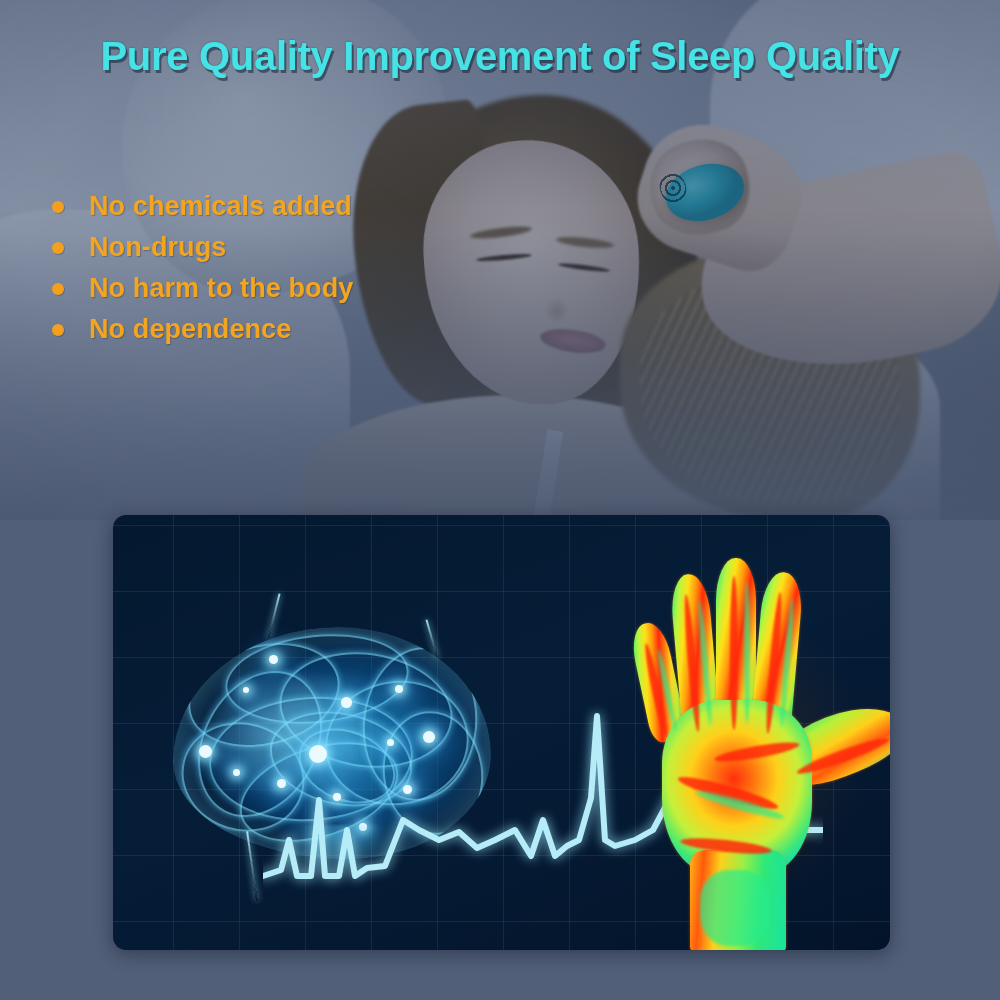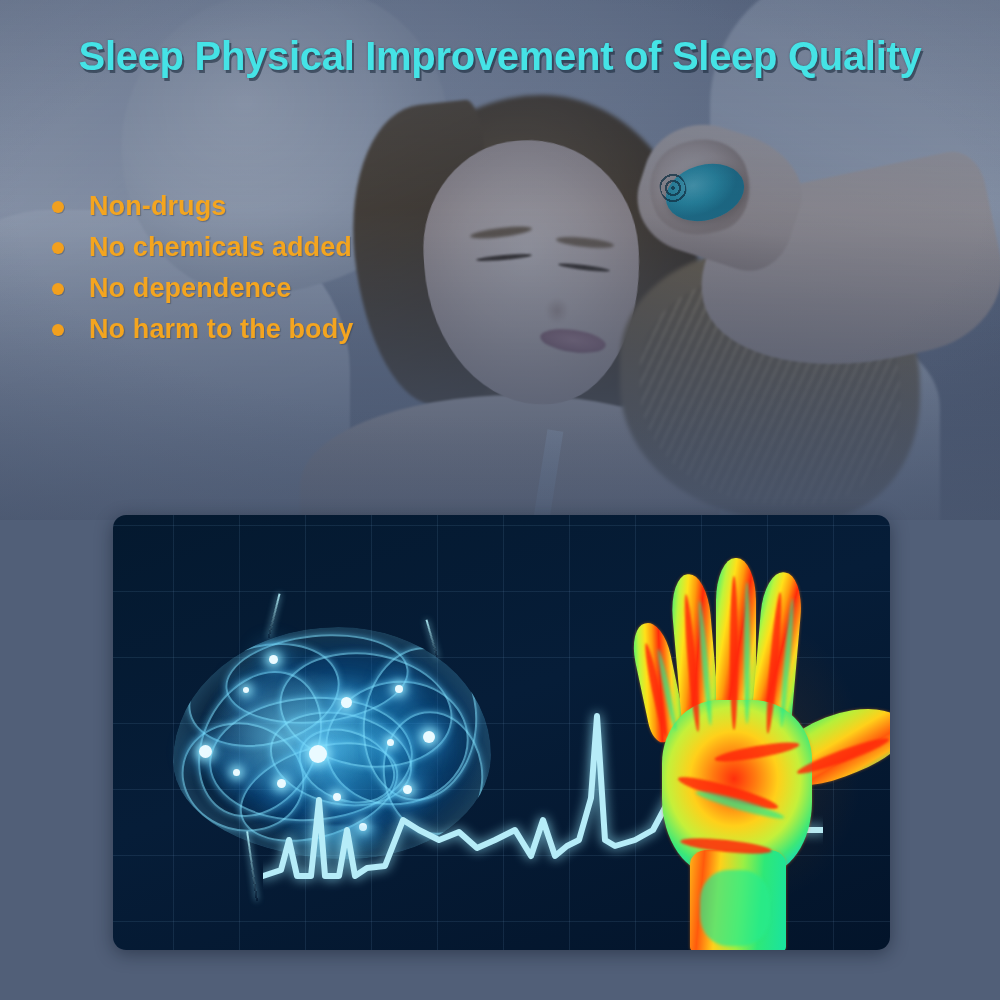--- a/index.html
+++ b/index.html
@@ -204,38 +204,38 @@
     <div class="hand"></div>
     <div class="device"></div>
     <div class="device-dots"></div>
     <div class="strap"></div>
 
     <div class="blue-tint"></div>
     <div class="blue-tint2"></div>
     <div class="vignette"></div>
   </div>
 
-  <div class="title">Sleep Physical Improvement of Sleep Quality</div>
+  <div class="title">Pure Quality Improvement of Sleep Quality</div>
 
   <div class="bullets">
     <div class="bullet-row">
       <span class="dot"></span>
-      <span class="bullet-label">Non-drugs</span>
+      <span class="bullet-label">No chemicals added</span>
     </div>
     <div class="bullet-row">
       <span class="dot"></span>
-      <span class="bullet-label">No chemicals added</span>
+      <span class="bullet-label">Non-drugs</span>
+    </div>
+    <div class="bullet-row">
+      <span class="dot"></span>
+      <span class="bullet-label">No harm to the body</span>
     </div>
     <div class="bullet-row">
       <span class="dot"></span>
       <span class="bullet-label">No dependence</span>
-    </div>
-    <div class="bullet-row">
-      <span class="dot"></span>
-      <span class="bullet-label">No harm to the body</span>
     </div>
   </div>
 
   <div class="panel">
     <div class="grid"></div>
 
     <div class="brain-wrap">
       <div class="brain-glow"></div>
       <div class="brain-body">
         <div class="gyri">

